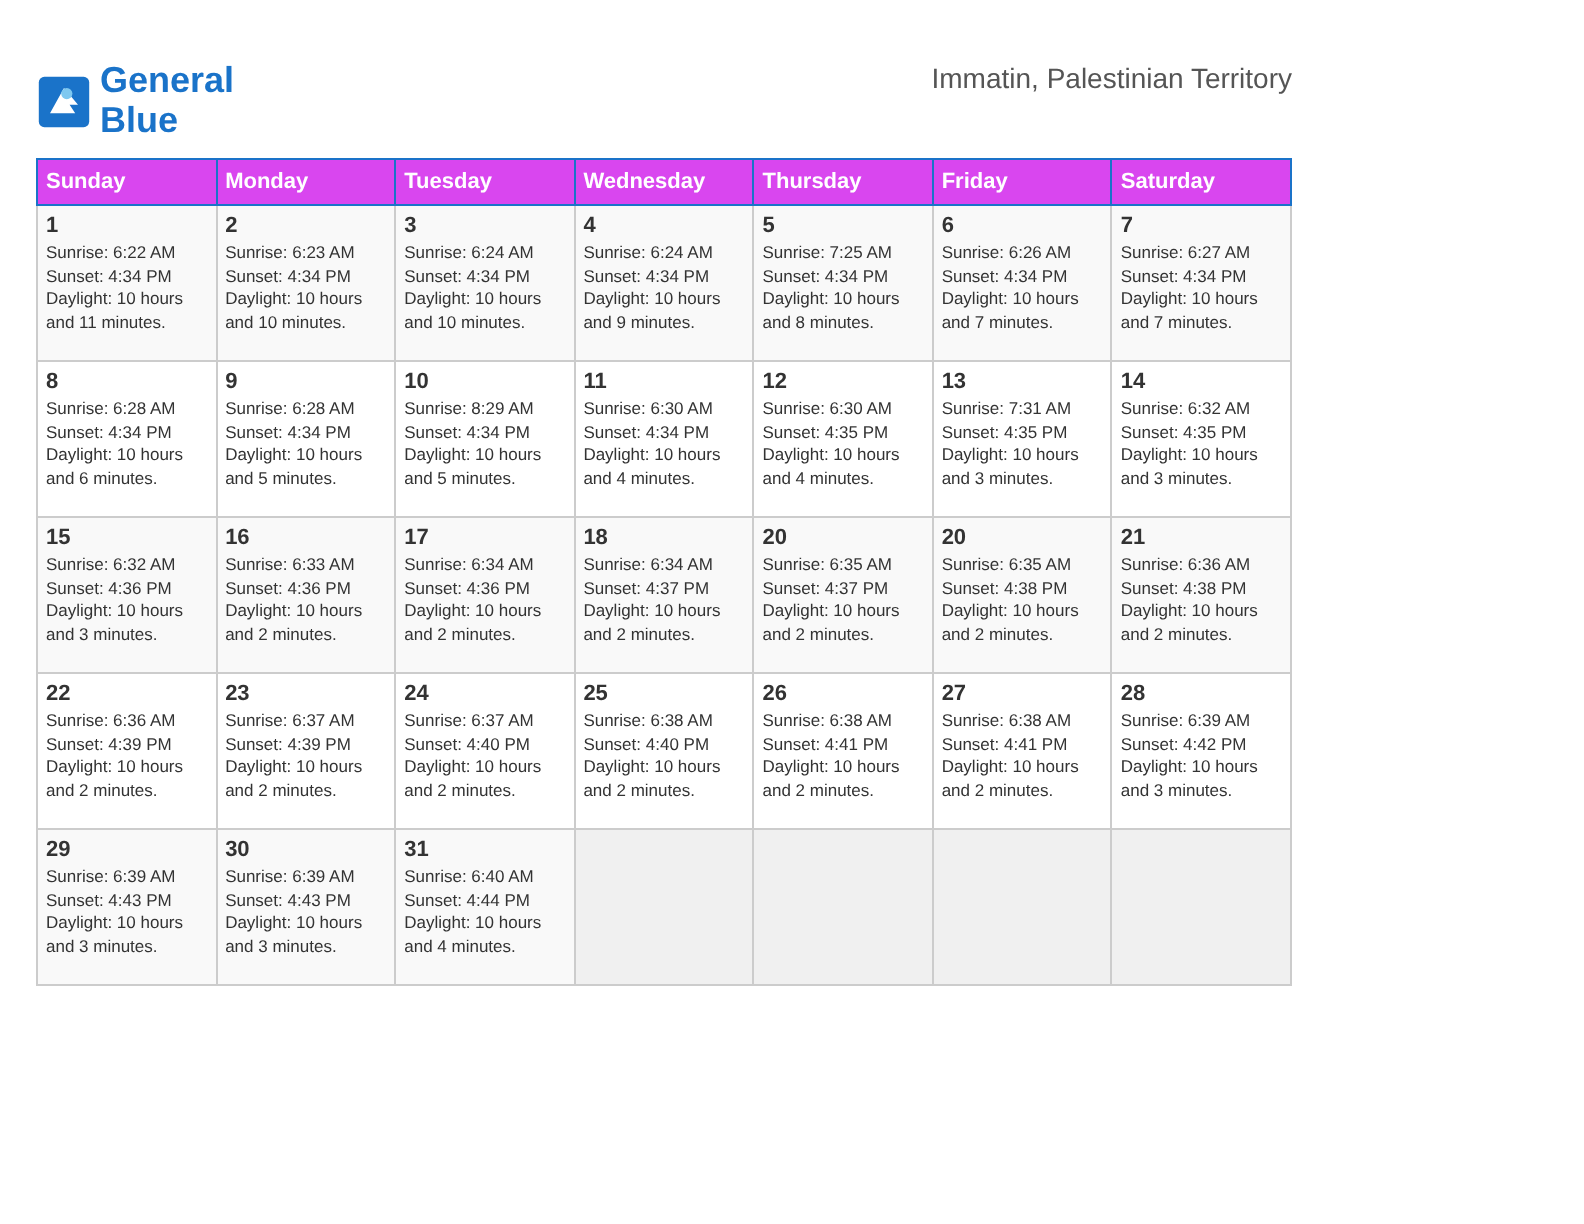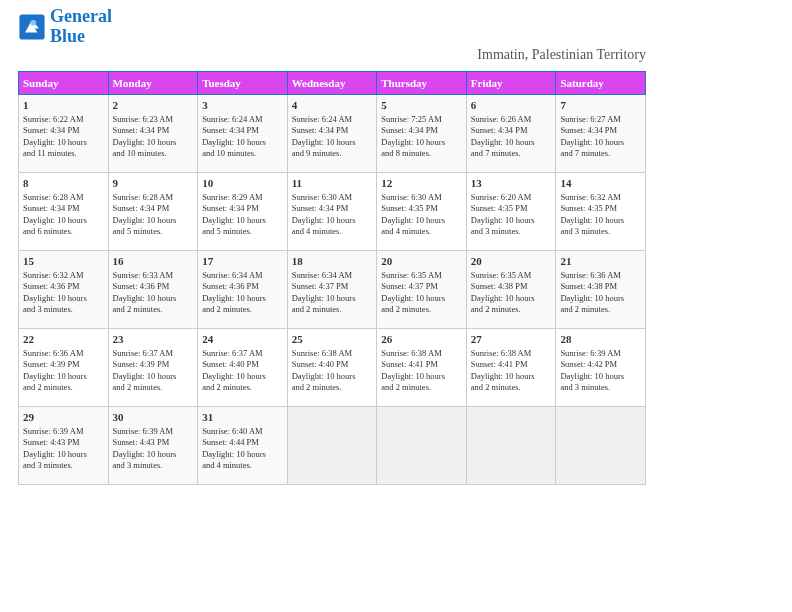--- a/index.html
+++ b/index.html
@@ -6,22 +6,21 @@
     body {
       width: 792px;
       height: 612px;
       font-family: Arial, sans-serif;
       background: #fff;
       overflow: hidden;
     }
     .page {
       width: 664px;
       height: 612px;
-      padding: 7px 18px 10px 18px;
-      font-family: Liberation Serif, serif;
+      padding: 31px 18px 10px 18px;
     }
     .header {
       display: flex;
       justify-content: space-between;
       align-items: flex-start;
       margin-bottom: 8px;
     }
     .logo {
       display: flex;
       align-items: center;
@@ -45,21 +44,20 @@
     }
     .month-title {
       font-size: 32px;
       font-weight: bold;
       color: #333;
       line-height: 1.1;
     }
     .subtitle {
       font-size: 14px;
       color: #555;
-      margin-top: 40px;
     }
     table {
       width: 100%;
       border-collapse: collapse;
       font-size: 9px;
     }
     thead tr th {
       background-color: #d946ef;
       color: #fff;
       padding: 5px 4px;
@@ -210,21 +208,21 @@
           </td>
           <td>
             <span class="day-num">12</span>
             <div>Sunrise: 6:30 AM</div>
             <div>Sunset: 4:35 PM</div>
             <div>Daylight: 10 hours</div>
             <div>and 4 minutes.</div>
           </td>
           <td>
             <span class="day-num">13</span>
-            <div>Sunrise: 6:20 AM</div>
+            <div>Sunrise: 7:31 AM</div>
             <div>Sunset: 4:35 PM</div>
             <div>Daylight: 10 hours</div>
             <div>and 3 minutes.</div>
           </td>
           <td>
             <span class="day-num">14</span>
             <div>Sunrise: 6:32 AM</div>
             <div>Sunset: 4:35 PM</div>
             <div>Daylight: 10 hours</div>
             <div>and 3 minutes.</div>

